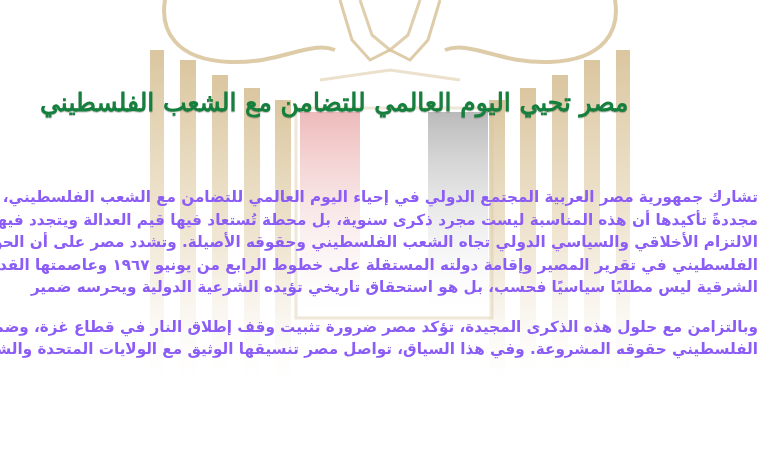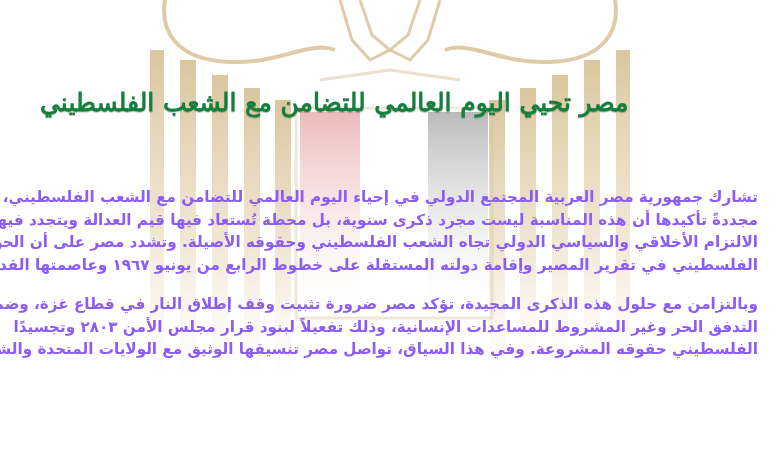--- a/index.html
+++ b/index.html
@@ -73,19 +73,19 @@
 </svg>
 
 <div class="title">مصر تحيي اليوم العالمي للتضامن مع الشعب الفلسطيني</div>
 
 <div class="body-text">
   <div class="para">
     <span class="line">تشارك جمهورية مصر العربية المجتمع الدولي في إحياء اليوم العالمي للتضامن مع الشعب الفلسطيني،</span>
     <span class="line">مجددةً تأكيدها أن هذه المناسبة ليست مجرد ذكرى سنوية، بل محطة تُستعاد فيها قيم العدالة ويتجدد فيها</span>
     <span class="line">الالتزام الأخلاقي والسياسي الدولي تجاه الشعب الفلسطيني وحقوقه الأصيلة. وتشدد مصر على أن الحق</span>
     <span class="line">الفلسطيني في تقرير المصير وإقامة دولته المستقلة على خطوط الرابع من يونيو ١٩٦٧ وعاصمتها القدس</span>
+    <span class="line">الشرقية ليس مطلبًا سياسيًا فحسب، بل هو استحقاق تاريخي تؤيده الشرعية الدولية ويحرسه ضمير</span>
   </div>
   <div class="para">
     <span class="line">وبالتزامن مع حلول هذه الذكرى المجيدة، تؤكد مصر ضرورة تثبيت وقف إطلاق النار في قطاع غزة، وضمان</span>
-    <span class="line">التدفق الحر وغير المشروط للمساعدات الإنسانية، وذلك تفعيلاً لبنود قرار مجلس الأمن ٢٨٠٣ وتجسيدًا</span>
     <span class="line">الفلسطيني حقوقه المشروعة. وفي هذا السياق، تواصل مصر تنسيقها الوثيق مع الولايات المتحدة والشركاء</span>
   </div>
 </div>
 
 </body></html>

